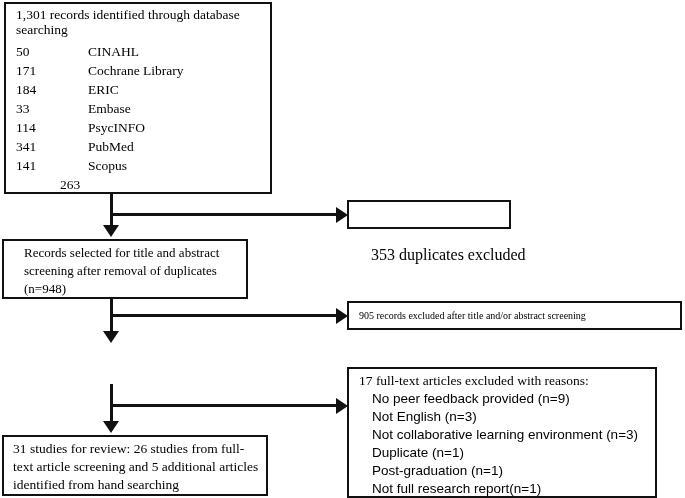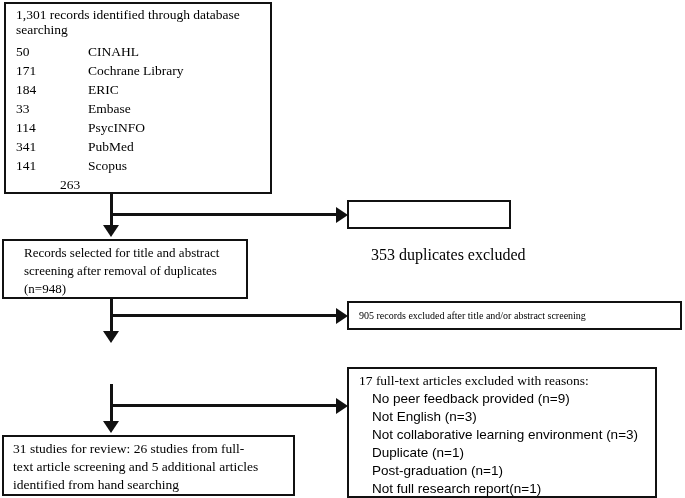--- a/index.html
+++ b/index.html
@@ -87,21 +87,21 @@
     left: 9px; top: 2px;
     width: 232px;
     font-size: 13.5px;
     line-height: 18px;
     white-space: normal;
   }
 
   
   #box-included {
     left: 2px; top: 435px;
-    width: 293px; height: 61px;
+    width: 266px; height: 61px;
   }
   #included-text {
     left: 9px; top: 3px;
     width: 250px;
     font-size: 13.5px;
     line-height: 18px;
     white-space: normal;
   }
 
   

